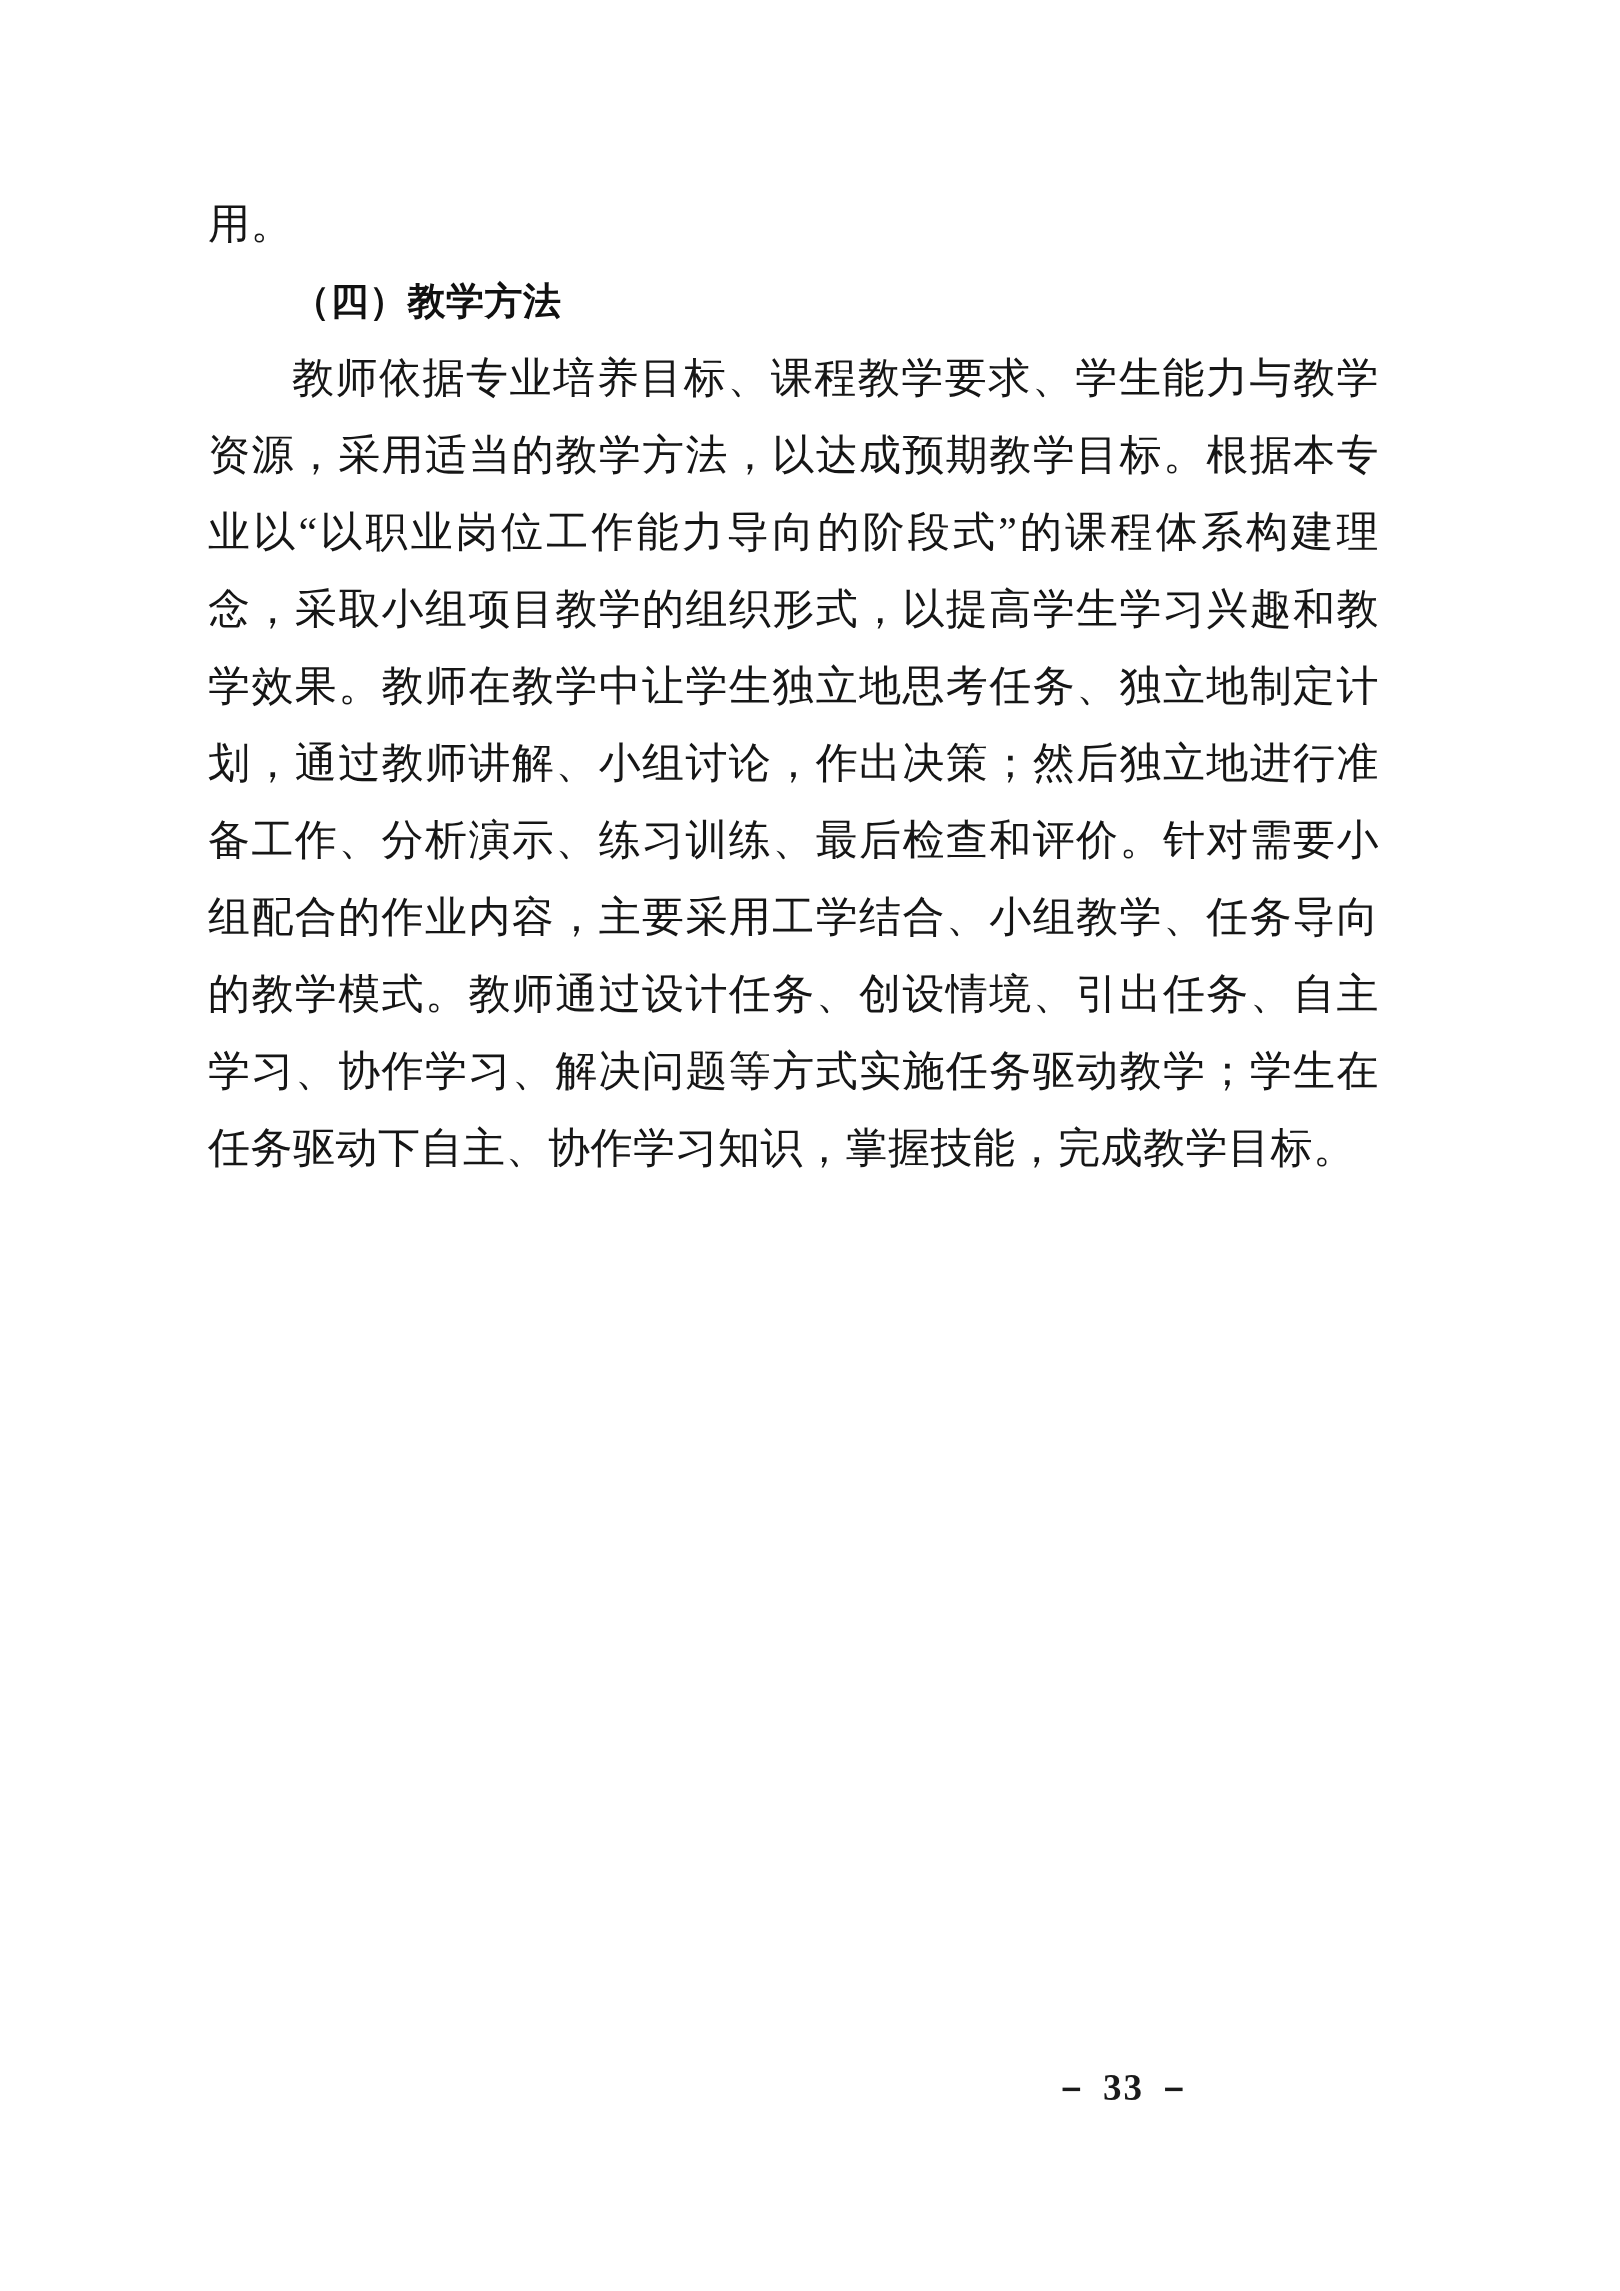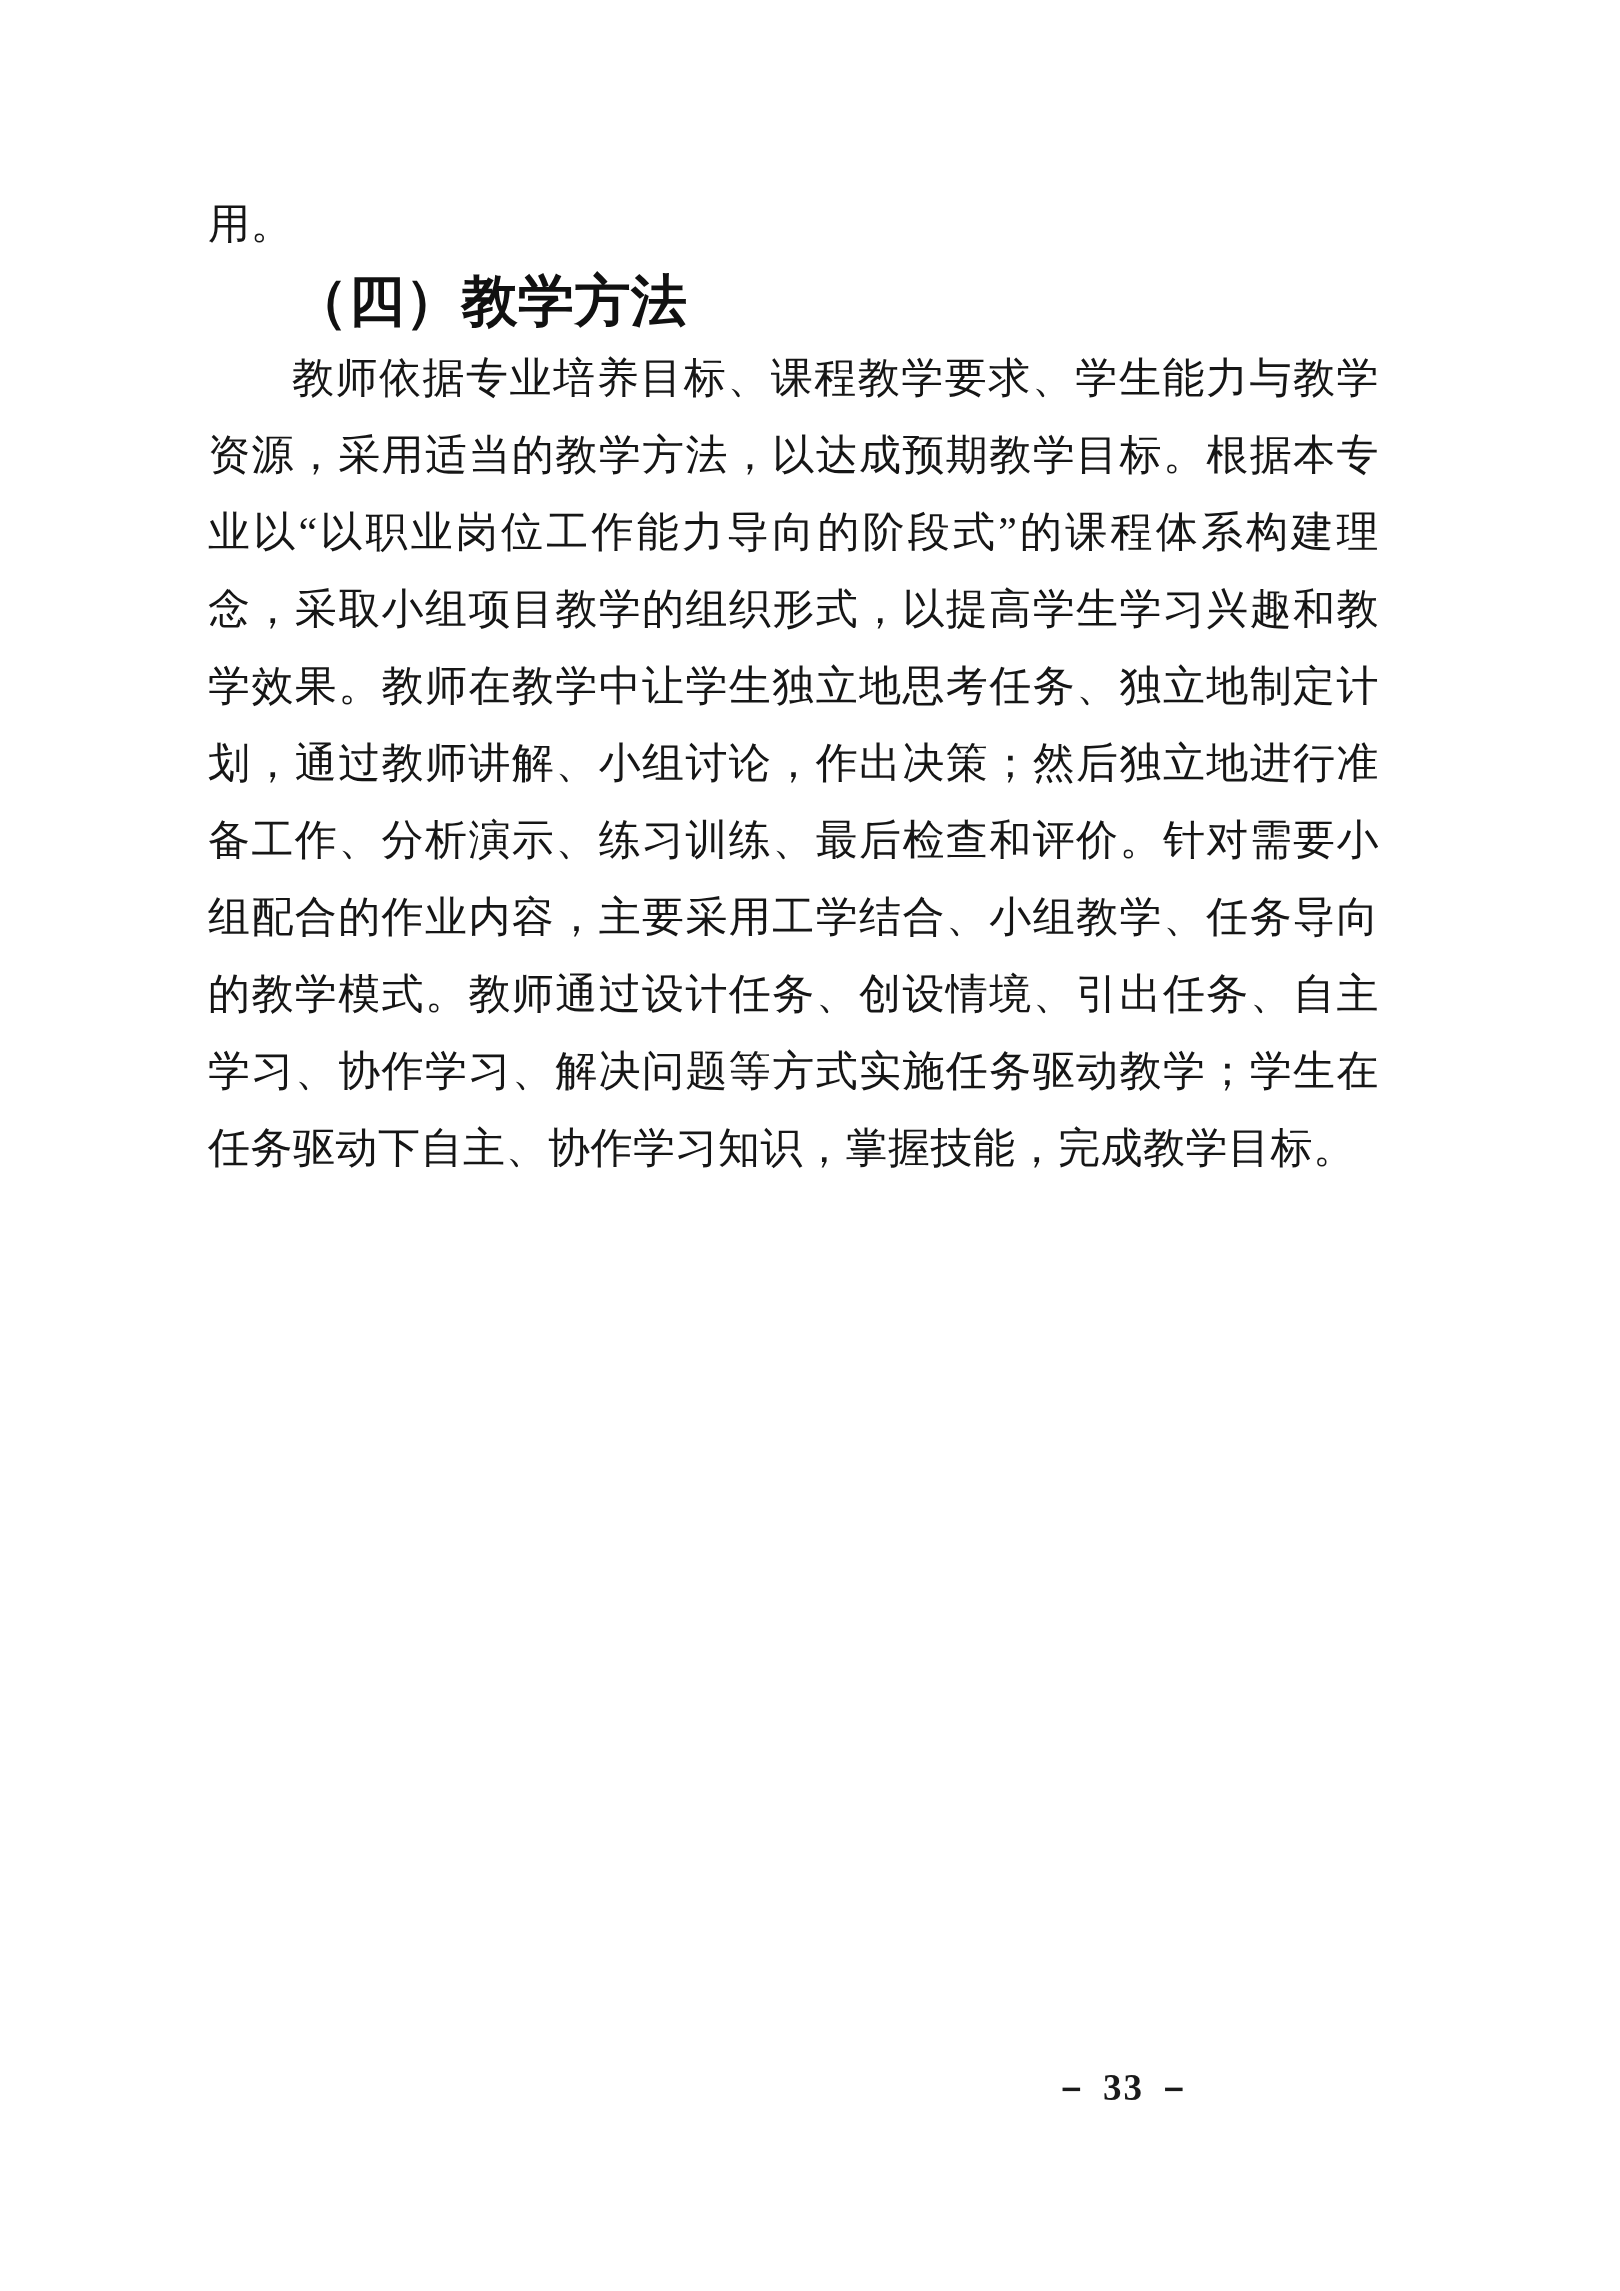--- a/index.html
+++ b/index.html
@@ -29,21 +29,21 @@
     text-align: justify;
     text-justify: inter-ideograph;
     margin: 0;
     letter-spacing: 0.5px;
     color: #161616;
   }
   .para.indent {
     text-indent: 84px;
   }
   .heading {
-    font-size: 56px;
+    font-size: 38px;
     line-height: 77px;
     margin: 0;
     font-weight: bold;
     text-indent: 84px;
     letter-spacing: 0.5px;
     color: #111111;
     font-family: "Liberation Serif", serif;
   }
   .footer {
     position: absolute;

